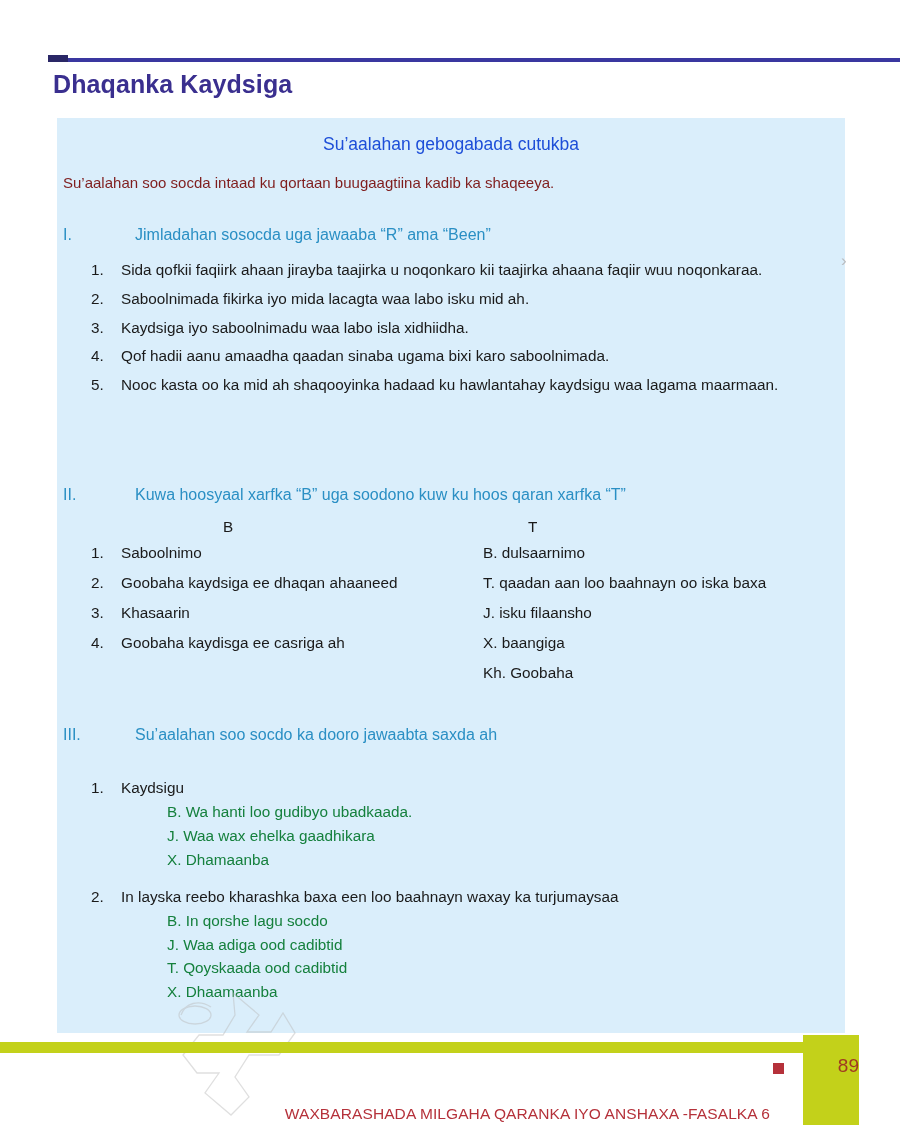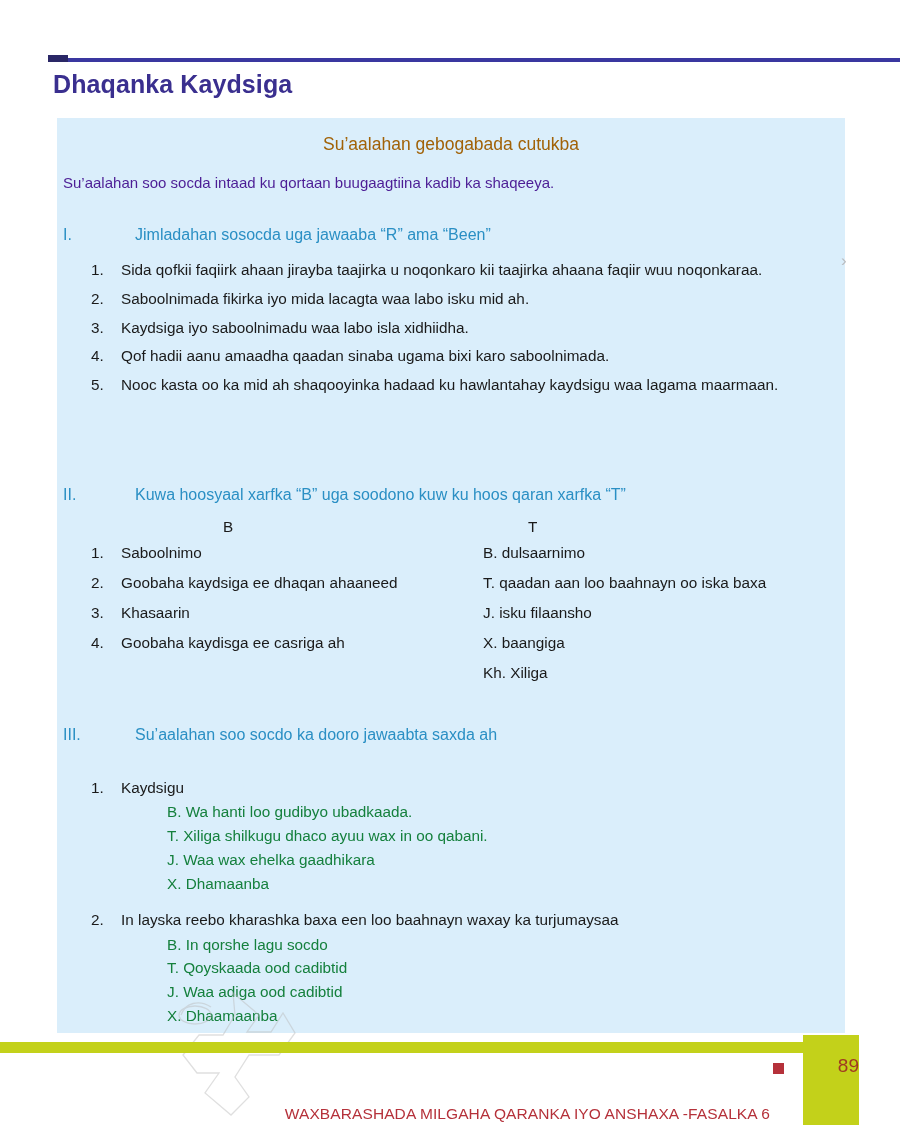--- a/index.html
+++ b/index.html
@@ -65,30 +65,30 @@
   }
 
   
   #box-heading {
     position: absolute;
     top: 16px;
     left: 0;
     width: 100%;
     text-align: center;
     font-size: 17.5px;
-    color: #a16207;
+    color: #1d4ed8;
     white-space: nowrap;
   }
 
   #box-intro {
     position: absolute;
     top: 56px;
     left: 6px;
     font-size: 15px;
-    color: #4c1d95;
+    color: #7f1d1d;
     white-space: nowrap;
     text-align: center;
   }
 
   
   .sec-head {
     position: absolute;
     font-size: 16px;
     color: #2a8fc4;
     font-weight: 500;
@@ -327,46 +327,45 @@
           <span class="right">J. isku filaansho</span>
         </div>
         <div class="match-row">
           <span class="num">4.</span>
           <span class="left">Goobaha kaydisga ee casriga ah</span>
           <span class="right">X. baangiga</span>
         </div>
         <div class="match-row">
           <span class="num"></span>
           <span class="left"></span>
-          <span class="right">Kh. Xiliga</span>
+          <span class="right">Kh. Goobaha</span>
         </div>
       </div>
 
       <div class="sec-head" style="top:608px; left:6px;">
         <span class="rn">III.</span><span>Su’aalahan soo socdo ka dooro jawaabta saxda ah</span>
       </div>
 
       <div id="mc-block">
 
         <div class="mc-q">
           <span class="num">1.</span>
           <span>Kaydsigu</span>
         </div>
         <div class="mc-opt">B. Wa hanti loo gudibyo ubadkaada.</div>
-        <div class="mc-opt">T. Xiliga shilkugu dhaco ayuu  wax in oo qabani.</div>
         <div class="mc-opt">J. Waa wax ehelka gaadhikara</div>
         <div class="mc-opt">X. Dhamaanba</div>
 
         <div class="mc-q">
           <span class="num">2.</span>
           <span>In layska reebo kharashka baxa een loo baahnayn waxay ka turjumaysaa</span>
         </div>
         <div class="mc-opt">B. In qorshe lagu socdo</div>
+        <div class="mc-opt">J. Waa adiga ood cadibtid</div>
         <div class="mc-opt">T. Qoyskaada ood cadibtid</div>
-        <div class="mc-opt">J. Waa adiga ood cadibtid</div>
         <div class="mc-opt">X. Dhaamaanba</div>
 
       </div>
 
     </div>
   </div>
 
   <div id="chevron">›</div>
 
   <div id="watermark">

